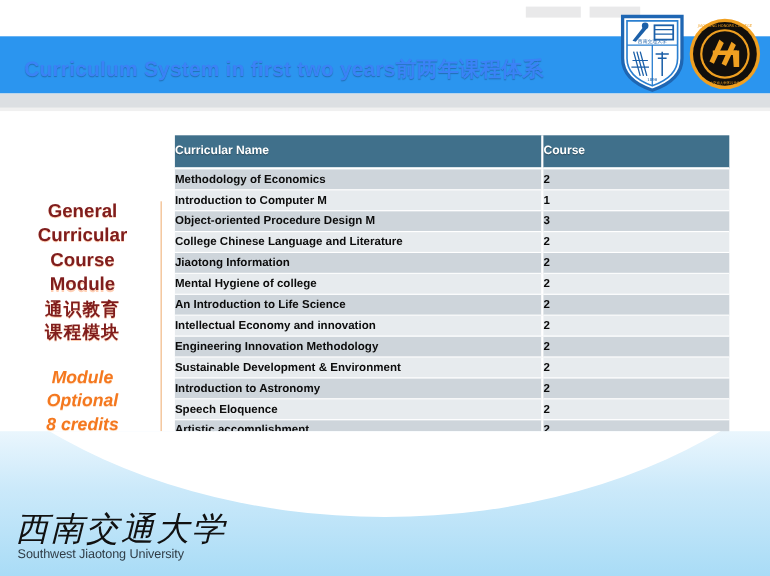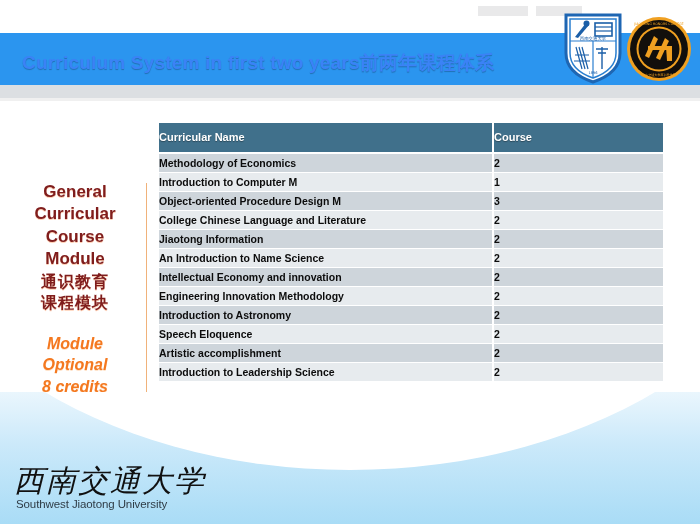--- a/index.html
+++ b/index.html
@@ -200,29 +200,37 @@
           </tr>
           <tr>
             <td>College  Chinese Language and Literature</td>
             <td>2</td>
           </tr>
           <tr>
             <td>Jiaotong Information</td>
             <td>2</td>
           </tr>
           <tr>
-            <td>An Introduction to Name Science</td>
+            <td>Mental Hygiene of college</td>
+            <td>2</td>
+          </tr>
+          <tr>
+            <td>An Introduction to Life Science</td>
             <td>2</td>
           </tr>
           <tr>
             <td>Intellectual Economy and innovation</td>
             <td>2</td>
           </tr>
           <tr>
             <td>Engineering Innovation Methodology</td>
+            <td>2</td>
+          </tr>
+          <tr>
+            <td>Sustainable Development &amp; Environment</td>
             <td>2</td>
           </tr>
           <tr>
             <td>Introduction to Astronomy</td>
             <td>2</td>
           </tr>
           <tr>
             <td>Speech Eloquence</td>
             <td>2</td>
           </tr>

